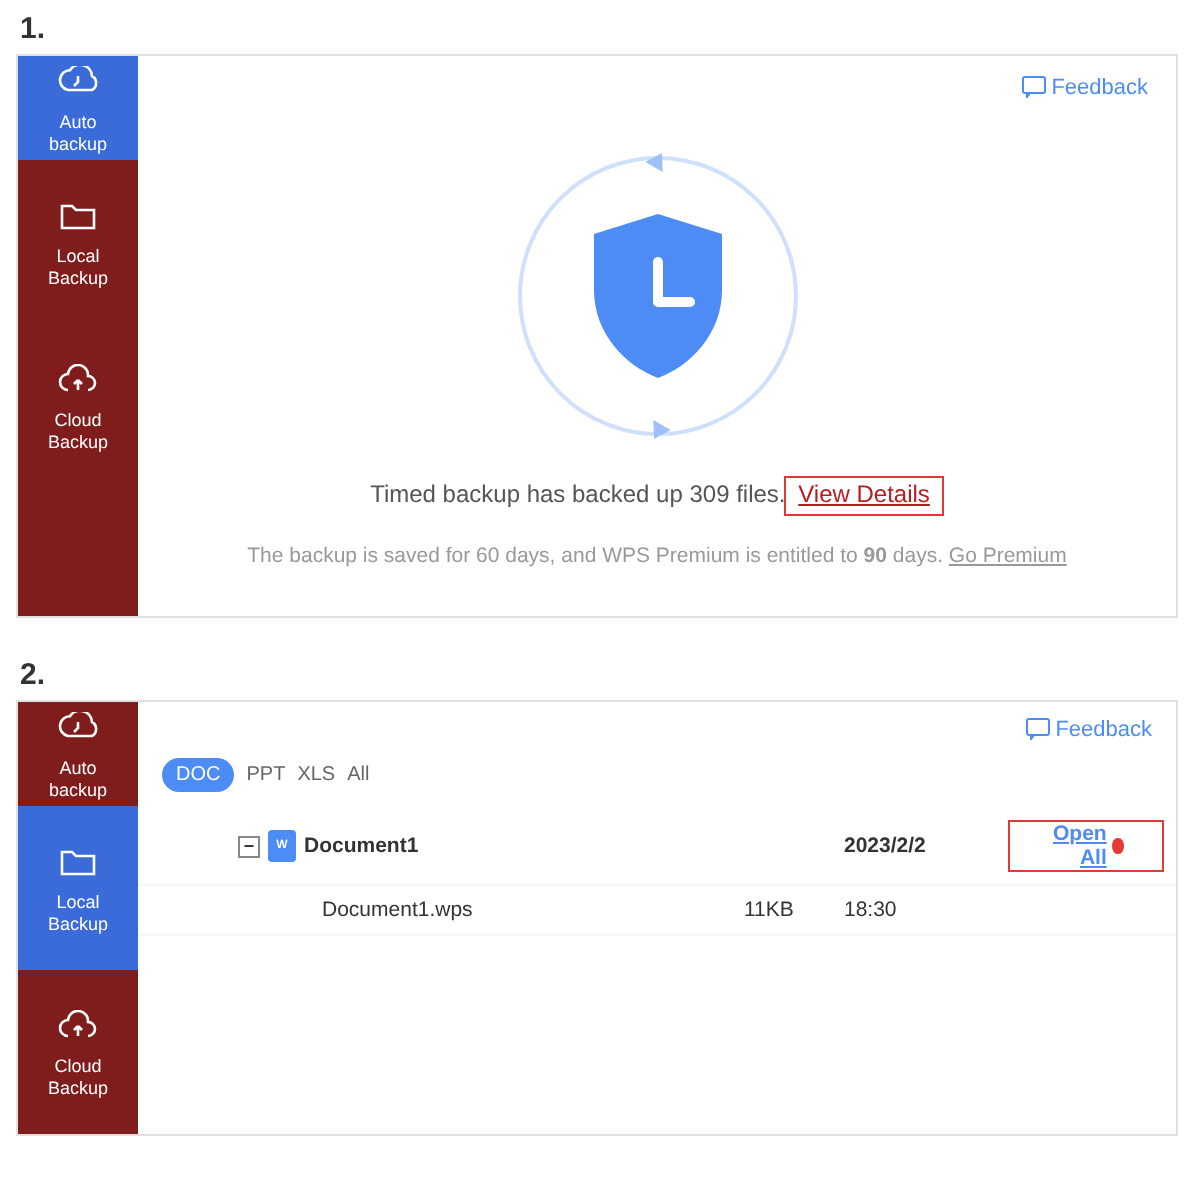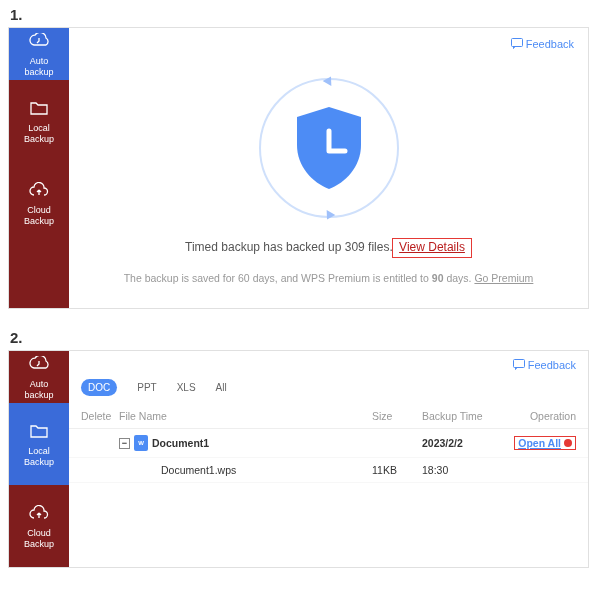--- a/index.html
+++ b/index.html
@@ -23,36 +23,36 @@
 .status-line{text-align:center;font-size:12px;color:#555;margin-top:12px}
 .status-line a{color:#b91c1c;text-decoration:underline}
 .red-box{border:1.5px solid #e53935;padding:1px 6px 3px 6px;display:inline-block;margin-left:-4px}
 .sub-line{text-align:center;font-size:10.5px;color:#999;margin-top:14px;margin-bottom:24px}
 .sub-line a{color:#999;}
 .panel2 .main{padding:0}
 .top-bar{display:flex;align-items:center;justify-content:flex-end;padding:8px 12px 4px 12px}
 .search-row{display:flex;align-items:center;gap:8px;padding:4px 12px 8px 12px}
 .search-box{flex:1;border:1px solid #e5e5e5;border-radius:2px;height:26px;display:flex;align-items:center;padding:0 8px;color:#bbb;font-size:11px;position:relative}
 .search-box .sicon{position:absolute;right:8px;top:50%;transform:translateY(-50%);color:#999}
-.filters{display:flex;align-items:center;gap:20px;color:#666;font-size:10px}
+.filters{display:flex;align-items:center;gap:6px;color:#666;font-size:10px}
 .doc-pill{background:#4d8cf5;color:#fff;border-radius:10px;padding:3px 7px;font-size:10px}
 .table{width:100%;font-size:10.5px}
 .thead{display:flex;padding:6px 12px;color:#999;border-bottom:1px solid #eee}
 .col-del{width:38px}
 .col-name{flex:1}
 .col-size{width:50px}
 .col-time{width:82px}
 .col-op{width:72px;text-align:right}
 .trow{display:flex;align-items:center;padding:6px 12px;border-bottom:1px solid #f7f7f7}
 .trow.main-row{font-weight:bold}
 .trow.main-row .col-name{display:flex;align-items:center;gap:4px}
 .expand-btn{width:11px;height:11px;border:1px solid #888;display:inline-flex;align-items:center;justify-content:center;font-size:9px;line-height:1}
 .doc-ico{width:14px;height:16px;background:#4d8cf5;border-radius:2px;display:inline-flex;align-items:center;justify-content:center;color:#fff;font-size:6px}
 .op-link{color:#4d8cf5;text-decoration:underline}
-.red-box2{border:1.5px solid #e53935;padding:0 3px;display:inline-flex;align-items:center;gap:3px}
+.red-box2{border:1.5px solid #e53935;padding:0 19px;display:inline-flex;align-items:center;gap:3px}
 .dot-red{width:8px;height:8px;border-radius:50%;background:#e53935;display:inline-block}
 .trow.subrow .col-name{padding-left:42px}
 svg{display:block}
 </style>
 </head>
 <body>
 
 <div class="step-num">1.</div>
 <div class="panel panel1">
   <div class="sidebar">
@@ -156,27 +156,20 @@
     </div>
     <div class="search-row">
       <div class="filters">
         <span class="doc-pill">DOC</span>
         <span>PPT</span>
         <span>XLS</span>
         <span>All</span>
       </div>
     </div>
     <div class="table">
-      <div class="thead">
-        <div class="col-del">Delete</div>
-        <div class="col-name">File Name</div>
-        <div class="col-size">Size</div>
-        <div class="col-time">Backup Time</div>
-        <div class="col-op">Operation</div>
-      </div>
       <div class="trow main-row">
         <div class="col-del"></div>
         <div class="col-name">
           <span class="expand-btn">−</span>
           <span class="doc-ico">W</span>
           <span>Document1</span>
         </div>
         <div class="col-size"></div>
         <div class="col-time">2023/2/2</div>
         <div class="col-op">

